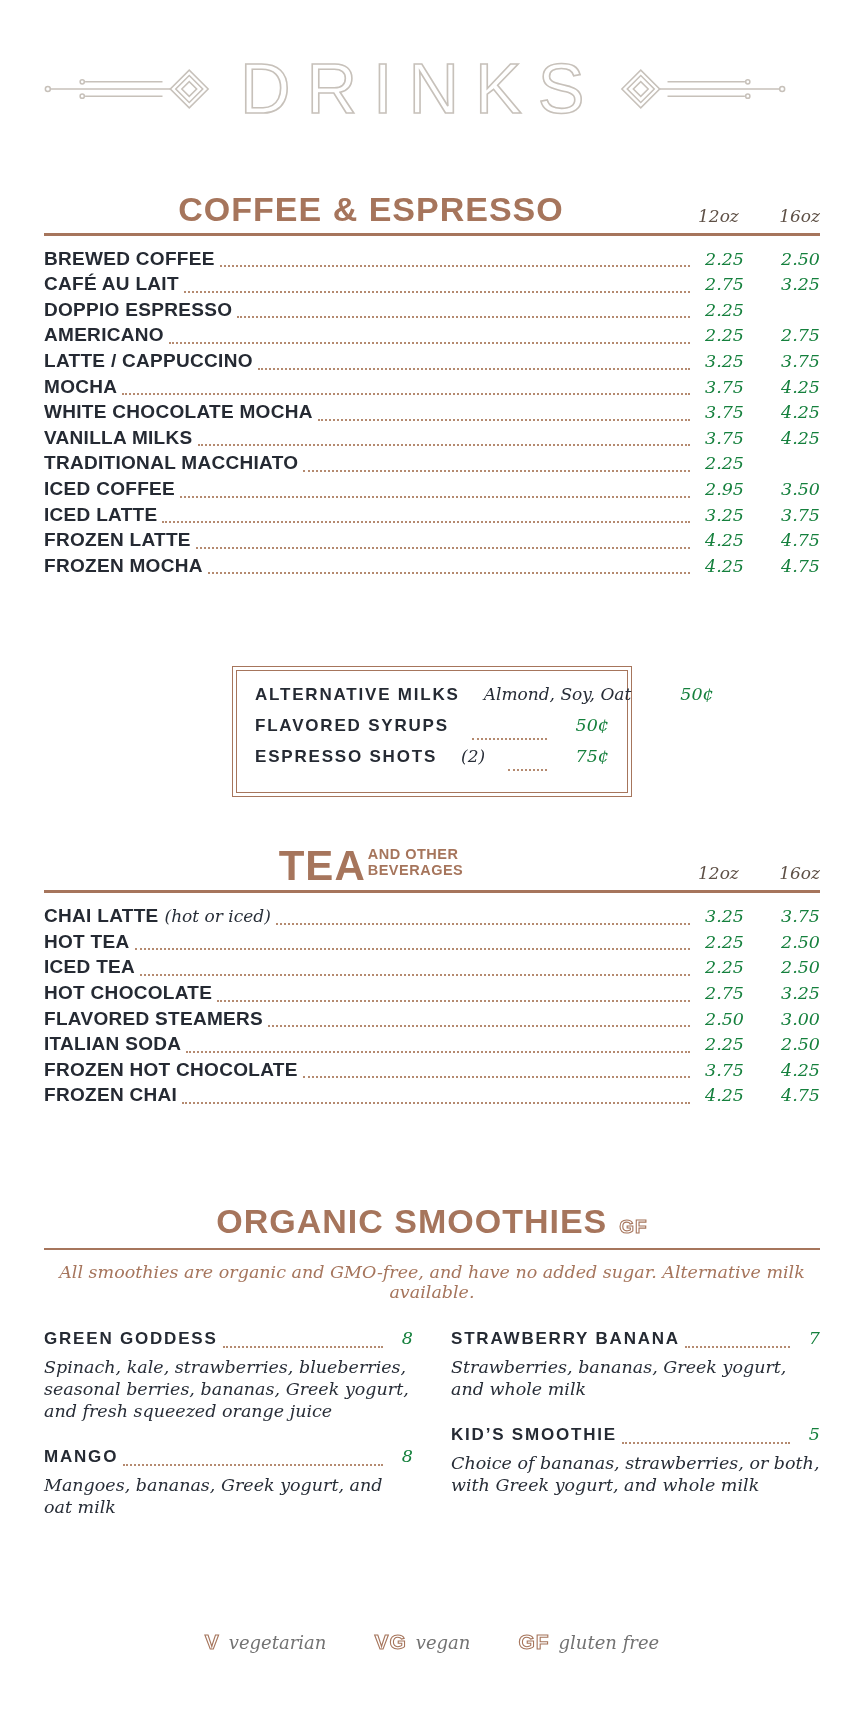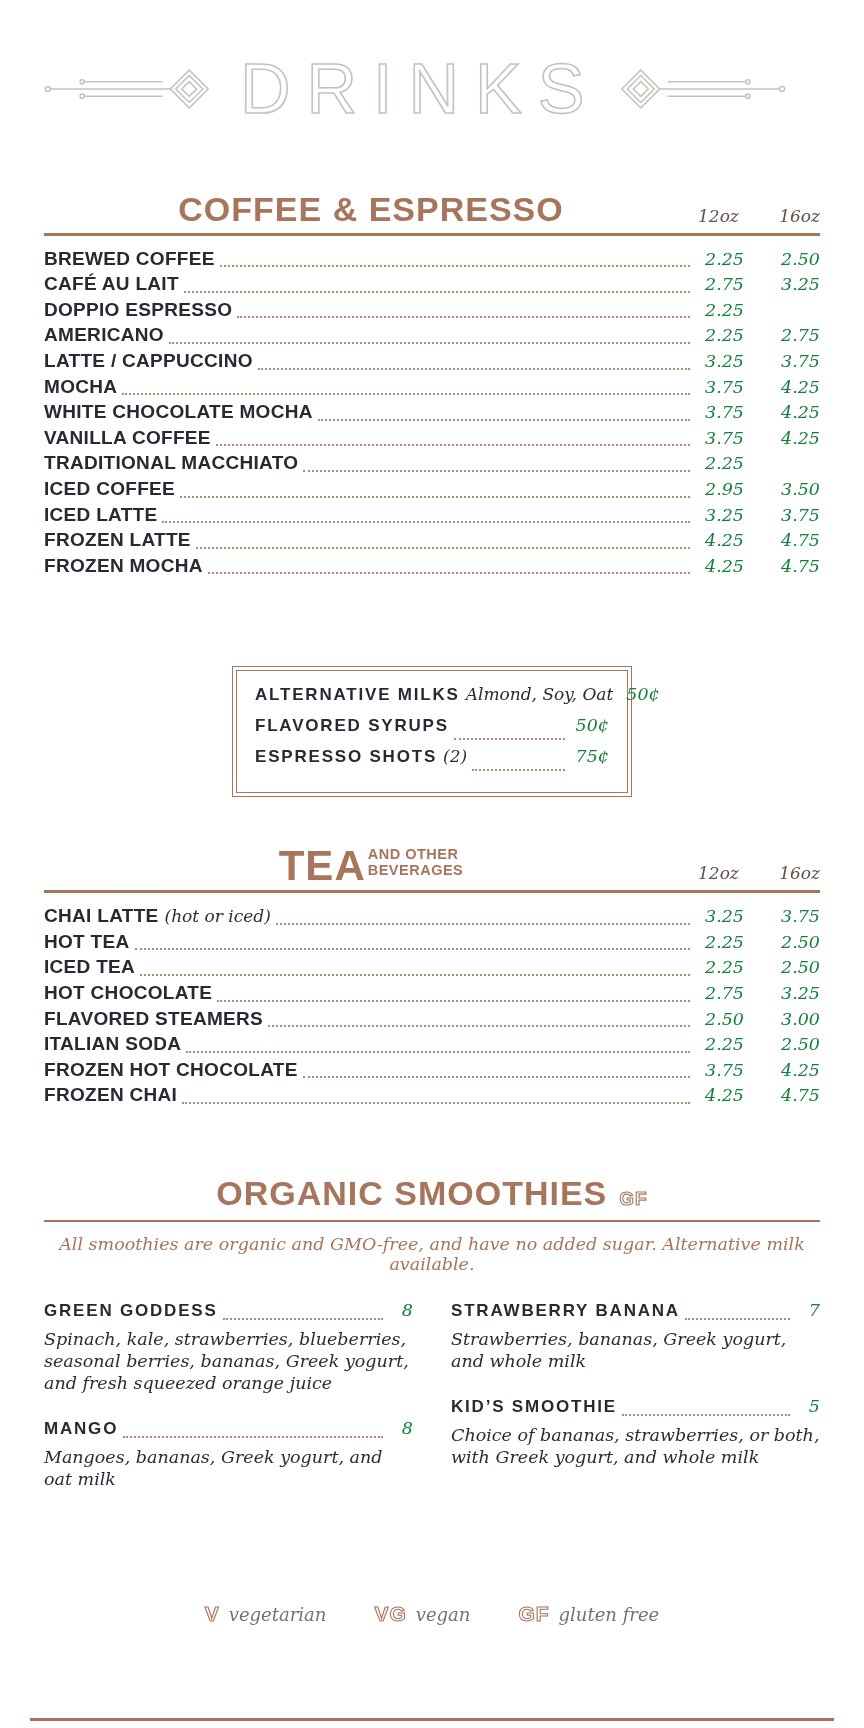--- a/index.html
+++ b/index.html
@@ -45,26 +45,26 @@
   .note:empty { display: none; }
   .dots { flex: 1; border-bottom: 2px dotted #b58a70; align-self: flex-end; margin: 0 8px 6px 5px; }
   .prc { font-family: "DejaVu Serif", serif; font-style: italic; font-size: 17.5px; color: #15803d; }
   .p1 { width: 46px; text-align: right; }
   .p2 { width: 52px; margin-left: 24px; text-align: right; }
 
   
   .addons-wrap { display: flex; justify-content: center; margin-top: 86px; }
   .addons-box { border: 1px solid #a6755c; padding: 3px; width: 400px; }
   .addons-inner { border: 1px solid #a6755c; padding: 13px 18px 15px 18px; }
-  .addons-inner .mrow { height: 31px; }
+  .addons-inner .mrow { height: 31px; gap: 18px; }
   .addons-inner .nm { font-size: 17px; letter-spacing: 1.8px; }
   .addons-inner .prc { width: 36px; text-align: right; }
 
   
-  .smo-head { margin-top: 64px; text-align: center; }
+  .smo-head { margin-top: 92px; text-align: center; }
   .smo-title-row { display: flex; align-items: baseline; justify-content: center; gap: 12px; }
   .smo-title { color: #a6755c; font-weight: 700; font-size: 34px; letter-spacing: 1px; }
   .badge { font-weight: 700; color: #a6755c; letter-spacing: 1px; }
   @supports (-webkit-text-stroke: 1px #000) {
     .badge { color: transparent; -webkit-text-stroke: 1.1px #a6755c; }
   }
   .smo-badge { font-size: 19px; }
   .smo-rule { border: none; border-top: 2.5px solid #a6755c; margin-top: 7px; }
   .smo-note { margin-top: 12px; text-align: center; font-family: "DejaVu Serif", serif; font-style: italic; font-size: 17.5px; color: #a6755c; }
   .smo-grid { display: grid; grid-template-columns: 1fr 1fr; column-gap: 38px; margin-top: 26px; }
@@ -177,21 +177,21 @@
 
       <div class="mrow">
         <span class="nm">WHITE CHOCOLATE MOCHA</span>
 
         <span class="dots"></span>
         <span class="prc p1">3.75</span>
         <span class="prc p2">4.25</span>
       </div>
 
       <div class="mrow">
-        <span class="nm">VANILLA COFFEE</span>
+        <span class="nm">VANILLA MILKS</span>
 
         <span class="dots"></span>
         <span class="prc p1">3.75</span>
         <span class="prc p2">4.25</span>
       </div>
 
       <div class="mrow">
         <span class="nm">TRADITIONAL MACCHIATO</span>
 
         <span class="dots"></span>

